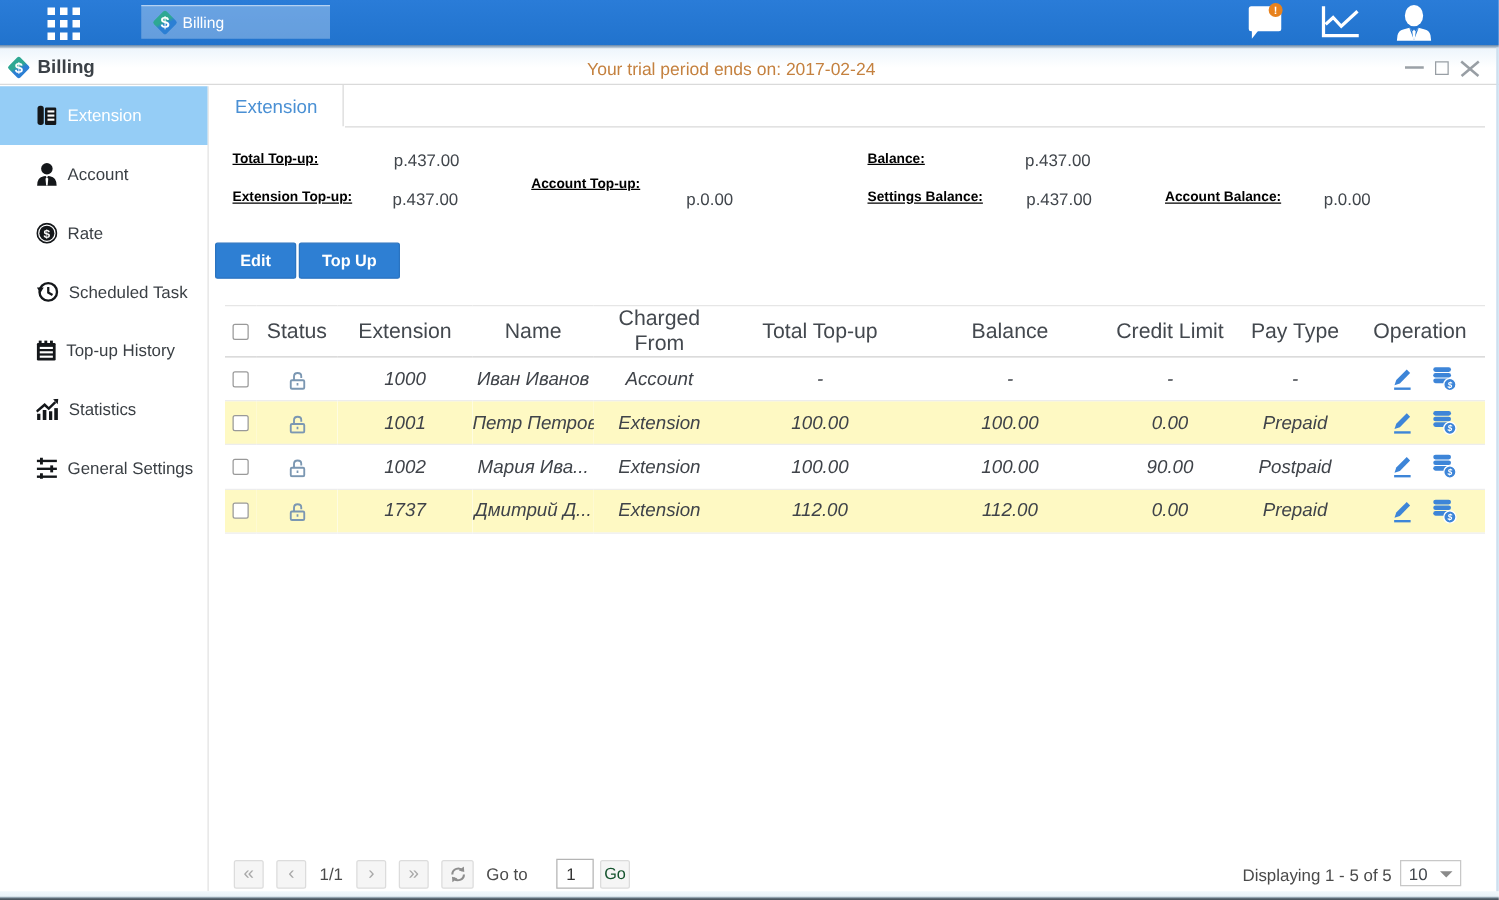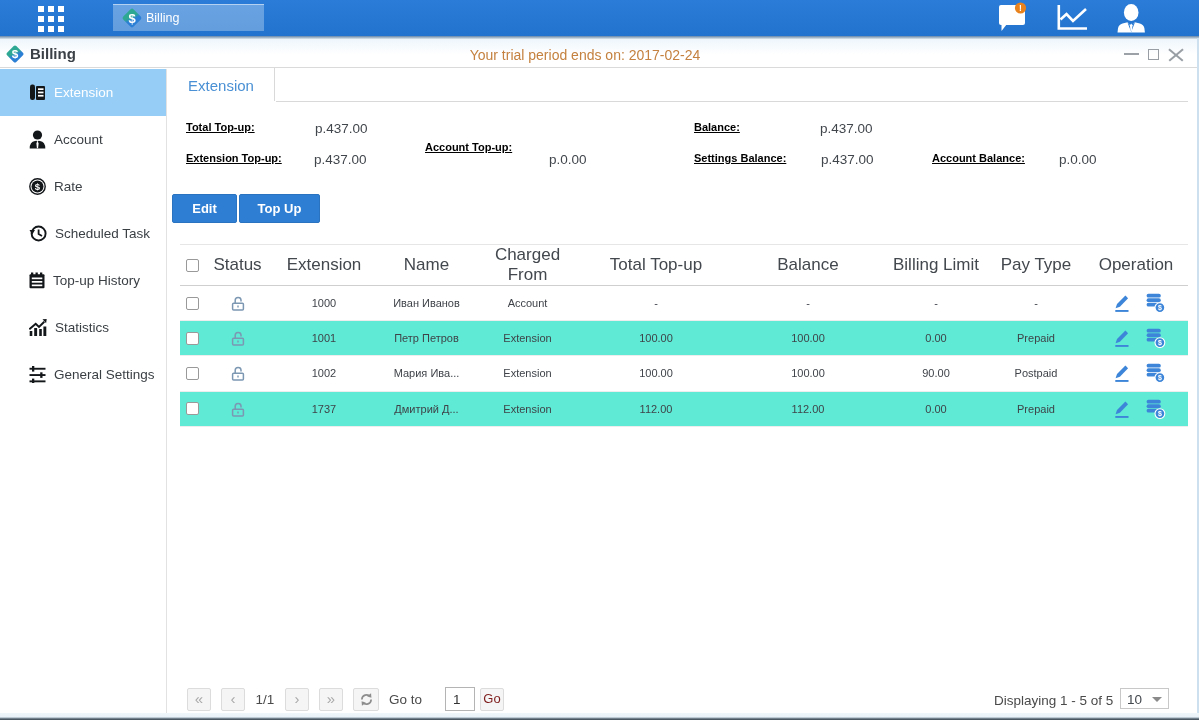--- a/index.html
+++ b/index.html
@@ -24,22 +24,22 @@
 .mitem.active {background:#95cdf6; color:#fff;}
 #content {position:absolute; left:168px; top:68px; width:1031px; height:652px;}
 #tab {position:absolute; left:0; top:0; width:107px; height:33px; border-right:1px solid #d9d9d9; color:#4a90d4; font-size:15px; line-height:35px; text-align:center;}
 #tabline {position:absolute; left:108px; top:33px; width:912px; height:1px; background:#d9d9d9;}
 .lbl {position:absolute; font-size:11px; font-weight:bold; color:#000000; white-space:nowrap;text-decoration:underline;}
 .val {position:absolute; font-size:13.5px; color:#41464c; white-space:nowrap;}
 .btn {position:absolute; top:126px; height:29px; background:#2e7fd3; border:1px solid #2a73c0; border-radius:2px; color:#fff; font-size:13px; font-weight:bold; text-align:center; line-height:27px;}
 #tablewrap {position:absolute; left:12px; top:176px; width:1008px;}
 table {border-collapse:collapse; table-layout:fixed; width:1008px;}
 th {height:29px; font-size:17px; font-weight:normal; color:#43484e; border-top:1px solid #e6e6e6; border-bottom:1px solid #cfcfcf; text-align:center;}
-td {height:35.2px; font-size:11px; color:#3f4349; border-bottom:1px solid #ededed; text-align:center; overflow:hidden; white-space:nowrap;}
-tr.alt {background:#5eead4;}
+td {height:35.2px; font-size:15px; color:#3f4349; border-bottom:1px solid #ededed; text-align:center; overflow:hidden; white-space:nowrap;font-style:italic;}
+tr.alt {background:#fef9c3;}
 .cb {width:13px; height:13px; border:1px solid #999; border-radius:2px; margin:0 auto; background:#fff;}
 #pager {position:absolute; left:19px; top:619px; height:24px; display:flex; align-items:center; font-size:13.5px; color:#4a4a4a;}
 .pbtn {width:24px; height:23px; background:#f5f5f5; border:1px solid #dcdcdc; border-radius:2px; color:#a9a9a9; font-size:15px; text-align:center; line-height:20px; margin-right:10px;}
 #goto {width:30px; height:24px; border:1px solid #b4b4b4; font-size:13.5px; font-family:"Liberation Sans",sans-serif; padding-left:7px; margin-right:5px; color:#333; outline:none;}
 #displaying {position:absolute; left:826px; top:625px; font-size:13.5px; color:#4a4a4a;}
 #dropdown {position:absolute; left:952px; top:620px; width:49px; height:21px; border:1px solid #c8c8c8; background:#fff; font-size:13.5px; color:#43484e;}
 #dropdown span {position:absolute; left:6px; top:3px;}
 #dropdown .tri {position:absolute; right:6px; top:8px; width:0; height:0; border-left:5px solid transparent; border-right:5px solid transparent; border-top:5.5px solid #8a8a8a;}
 #bottombar {position:absolute; left:0; top:713px; width:1199px; height:7px; background:linear-gradient(180deg,#f0f7fb 0px,#e9f2f8 4px,#93a4b0 5px,#4f5c67 6px,#46525c 7px);}
 #rightedge {position:absolute; right:0; top:38px; width:2px; height:675px; background:#cde0ef;}
@@ -208,21 +208,21 @@
           <tr>
             <th>
               <div class="cb"></div>
             </th>
             <th>Status</th>
             <th>Extension</th>
             <th>Name</th>
             <th>Charged From</th>
             <th>Total Top-up</th>
             <th>Balance</th>
-            <th>Billing Limit</th>
+            <th>Credit Limit</th>
             <th>Pay Type</th>
             <th>Operation</th>
           </tr>
 <tr>
             <td>
               <div class="cb"></div>
             </td>
             <td><svg width="16" height="16" viewBox="0 0 16 16" style="vertical-align:middle">
                 <use href="#lockopen"></use>
               </svg></td>
@@ -309,21 +309,21 @@
 <div class="pbtn">›</div>
 <div class="pbtn">»</div>
 <div class="pbtn" style="width:26px;margin-right:10px"><svg width="13" height="13" viewBox="0 0 14 14" style="margin-top:4px">
           <path d="M2 7 A5 5 0 0 1 11 4" fill="none" stroke="#8d8d8d" stroke-width="1.8"></path>
           <path d="M12 7 A5 5 0 0 1 3 10" fill="none" stroke="#8d8d8d" stroke-width="1.8"></path>
           <path d="M11.9 0.2 L12.3 5 L7.6 3.6 Z" fill="#8d8d8d"></path>
           <path d="M2.1 13.8 L1.7 9 L6.4 10.4 Z" fill="#8d8d8d"></path>
         </svg></div>
 <div style="margin-right:23px">Go to</div>
 <input id="goto" type="text" value="1" style="">
-<div class="pbtn" style="color:#7f1d1d;font-size:13px;margin-right:16px">Go</div>
+<div class="pbtn" style="color:#14532d;font-size:13px;margin-right:16px">Go</div>
 </div>
 <div id="displaying">Displaying 1 - 5 of 5</div>
 <div id="dropdown">
       <span>10</span>
       <div class="tri"></div>
     </div>
 </div>
 <div id="bottombar"></div>
 <div id="rightedge"></div>
 

